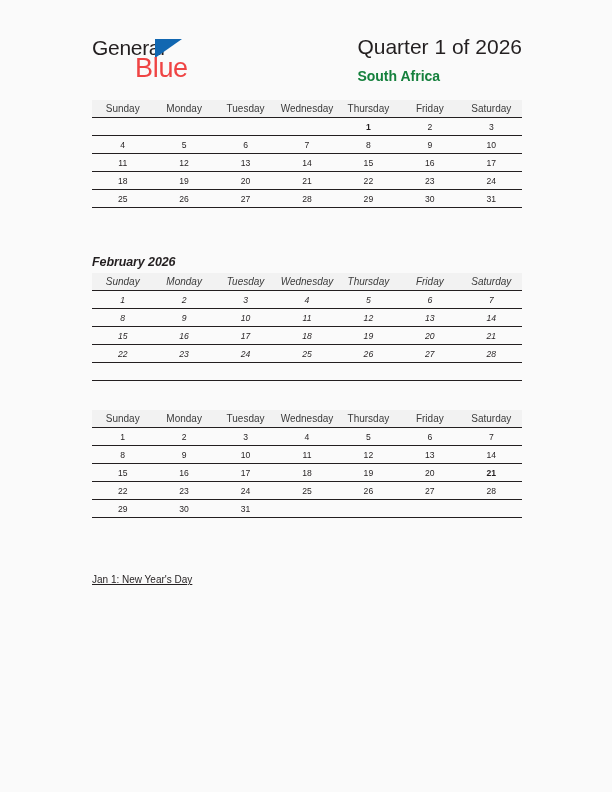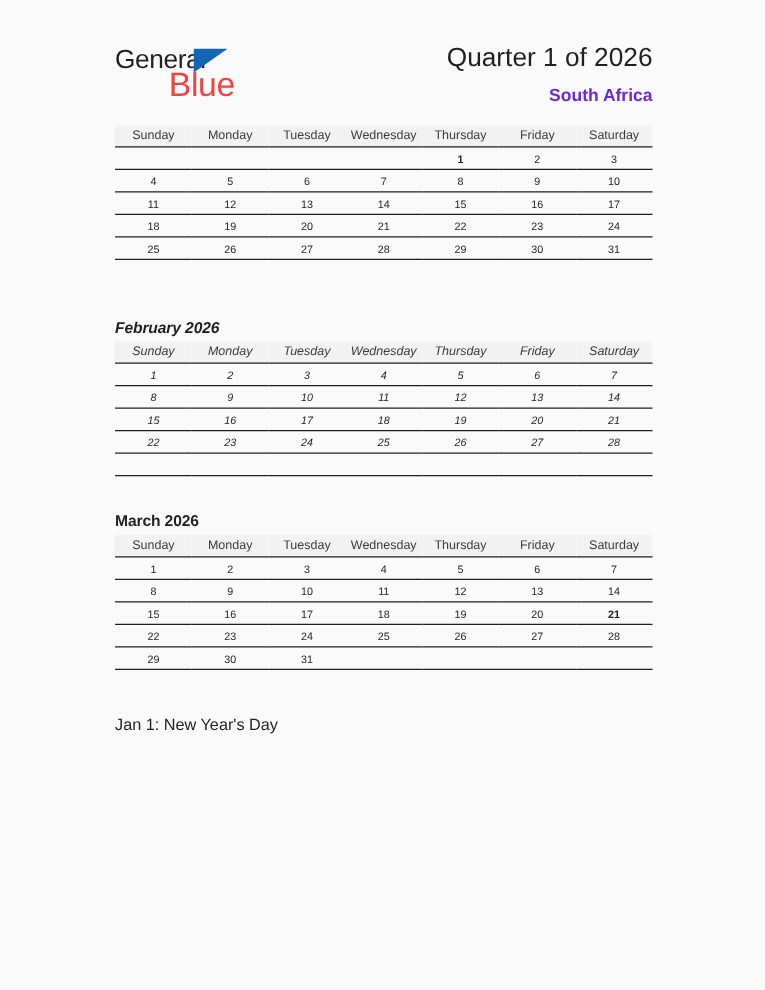--- a/index.html
+++ b/index.html
@@ -64,32 +64,32 @@
     width: 0;
     height: 0;
     border-left: 27px solid #1167b1;
     border-bottom: 19px solid transparent;
   }
 
   .title-block {
     position: absolute;
     right: 90px;
     top: 0;
-    text-align: right;
+    text-align: left;
   }
   .title-main {
     font-size: 21px;
     color: #231f20;
     line-height: 26px;
     white-space: nowrap;
   }
   .title-sub {
     font-size: 14px;
     font-weight: bold;
-    color: #6d28d9;
+    color: #15803d;
     line-height: 20px;
     margin-top: 6px;
     white-space: nowrap;
   }
 
   
   .month-block {
     position: absolute;
     left: 92px;
     width: 430px;
@@ -143,23 +143,24 @@
   td.empty-cell { color: transparent; }
 
   
   .notes {
     position: absolute;
     left: 92px;
     top: 573px;
     width: 400px;
   }
   .note-line {
-    font-size: 13px;
+    font-size: 10px;
     color: #231f20;
     line-height: 14px;
+    text-decoration: underline;
   }
 </style>
 </head>
 <body>
 
 <div class="page">
 
   <div class="header">
 
     <div class="logo">
@@ -296,21 +297,20 @@
             <td class="empty-cell"></td>
             <td class="empty-cell"></td>
             <td class="empty-cell"></td>
             <td class="empty-cell"></td>
           </tr>
         </tbody>
     </table>
   </div>
 
   <div class="month-block" id="month-2">
-    <div class="month-title">March 2026</div>
     <table class="cal">
       <thead>
           <tr>
             <th>Sunday</th>
             <th>Monday</th>
             <th>Tuesday</th>
             <th>Wednesday</th>
             <th>Thursday</th>
             <th>Friday</th>
             <th>Saturday</th>

